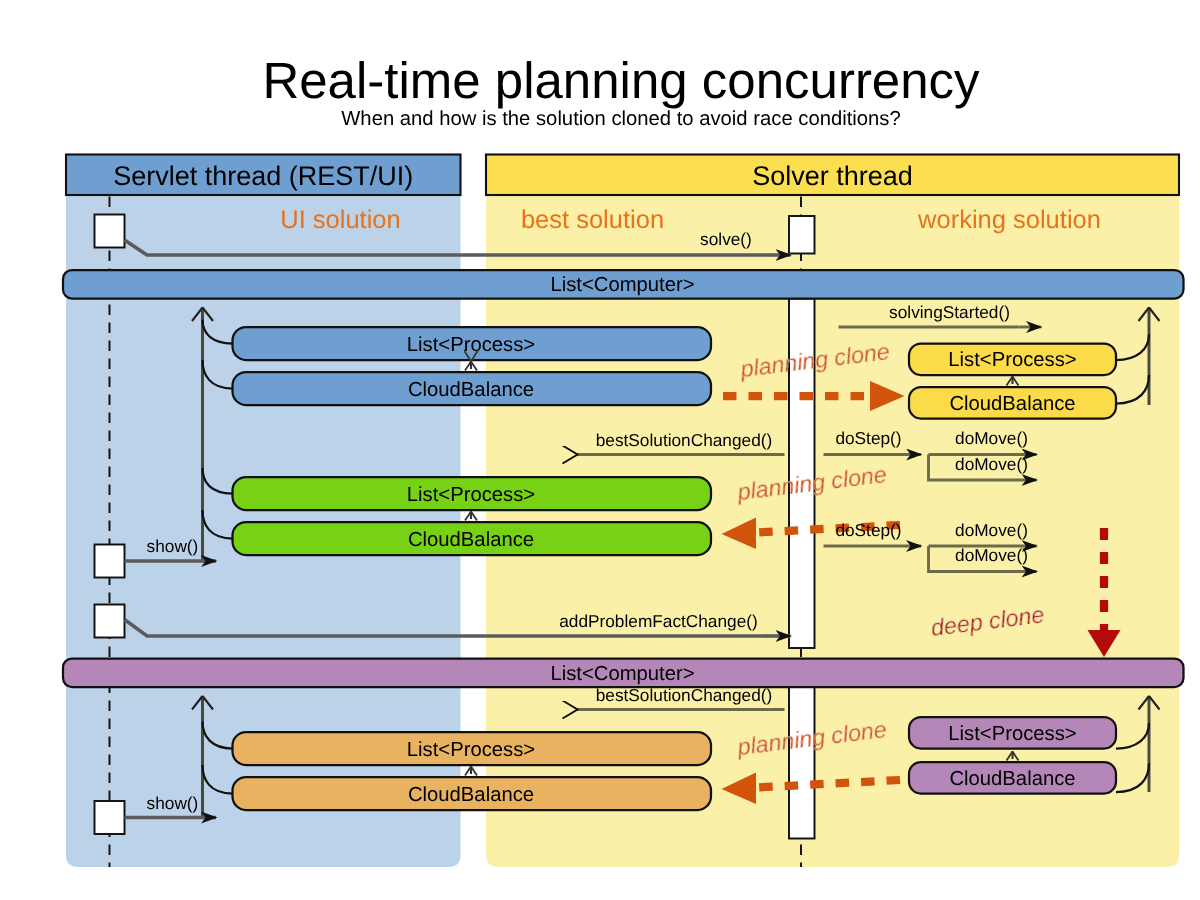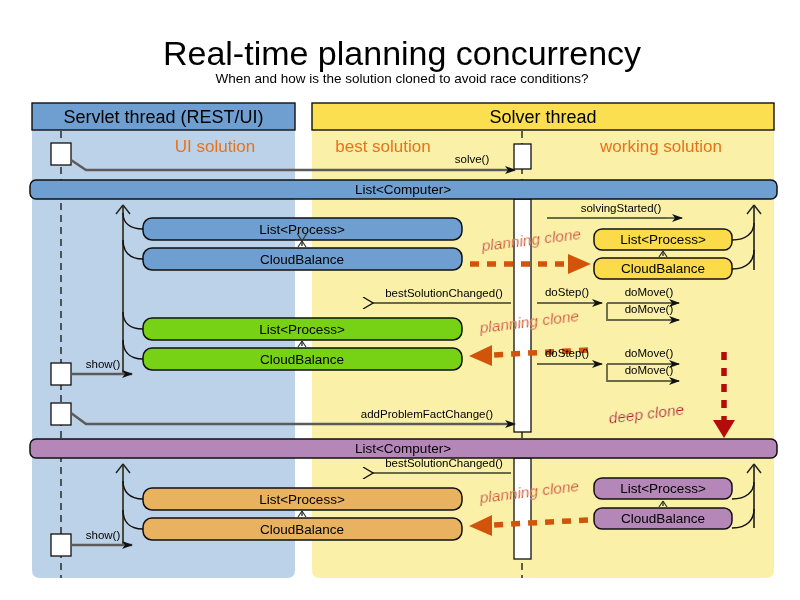--- a/index.html
+++ b/index.html
@@ -4,21 +4,21 @@
 <title>Real-time planning concurrency</title>
 <style>
   html,body{margin:0;padding:0;}
   body{
     width:800px;height:600px;
     background:#ffffff;
     font-family:"Liberation Sans", sans-serif;
     overflow:hidden;
     position:relative;
   }
-  #stage{position:absolute;left:2px;top:0;width:645px;height:600px;}
+  #stage{position:absolute;left:14px;top:0;width:645px;height:600px;}
   svg#diagram{position:absolute;left:0;top:0;width:800px;height:600px;display:block;}
 
   .ttl{font-size:34px;fill:#000;text-anchor:middle;font-family:"Liberation Sans",sans-serif;}
   .sub{font-size:13.5px;fill:#000;text-anchor:middle;}
   .hdr{font-size:18px;fill:#000;text-anchor:middle;}
   .solname{font-size:17px;fill:#e8721a;text-anchor:middle;}
   .boxlbl{font-size:13.5px;fill:#000;text-anchor:middle;}
   .msg{font-size:11.5px;fill:#000;text-anchor:middle;}
   .clonelbl{font-size:15.5px;fill:#d2540b;text-anchor:middle;font-style:italic;}
   .deeplbl{font-size:15.5px;fill:#b40b0b;text-anchor:middle;font-style:italic;}

